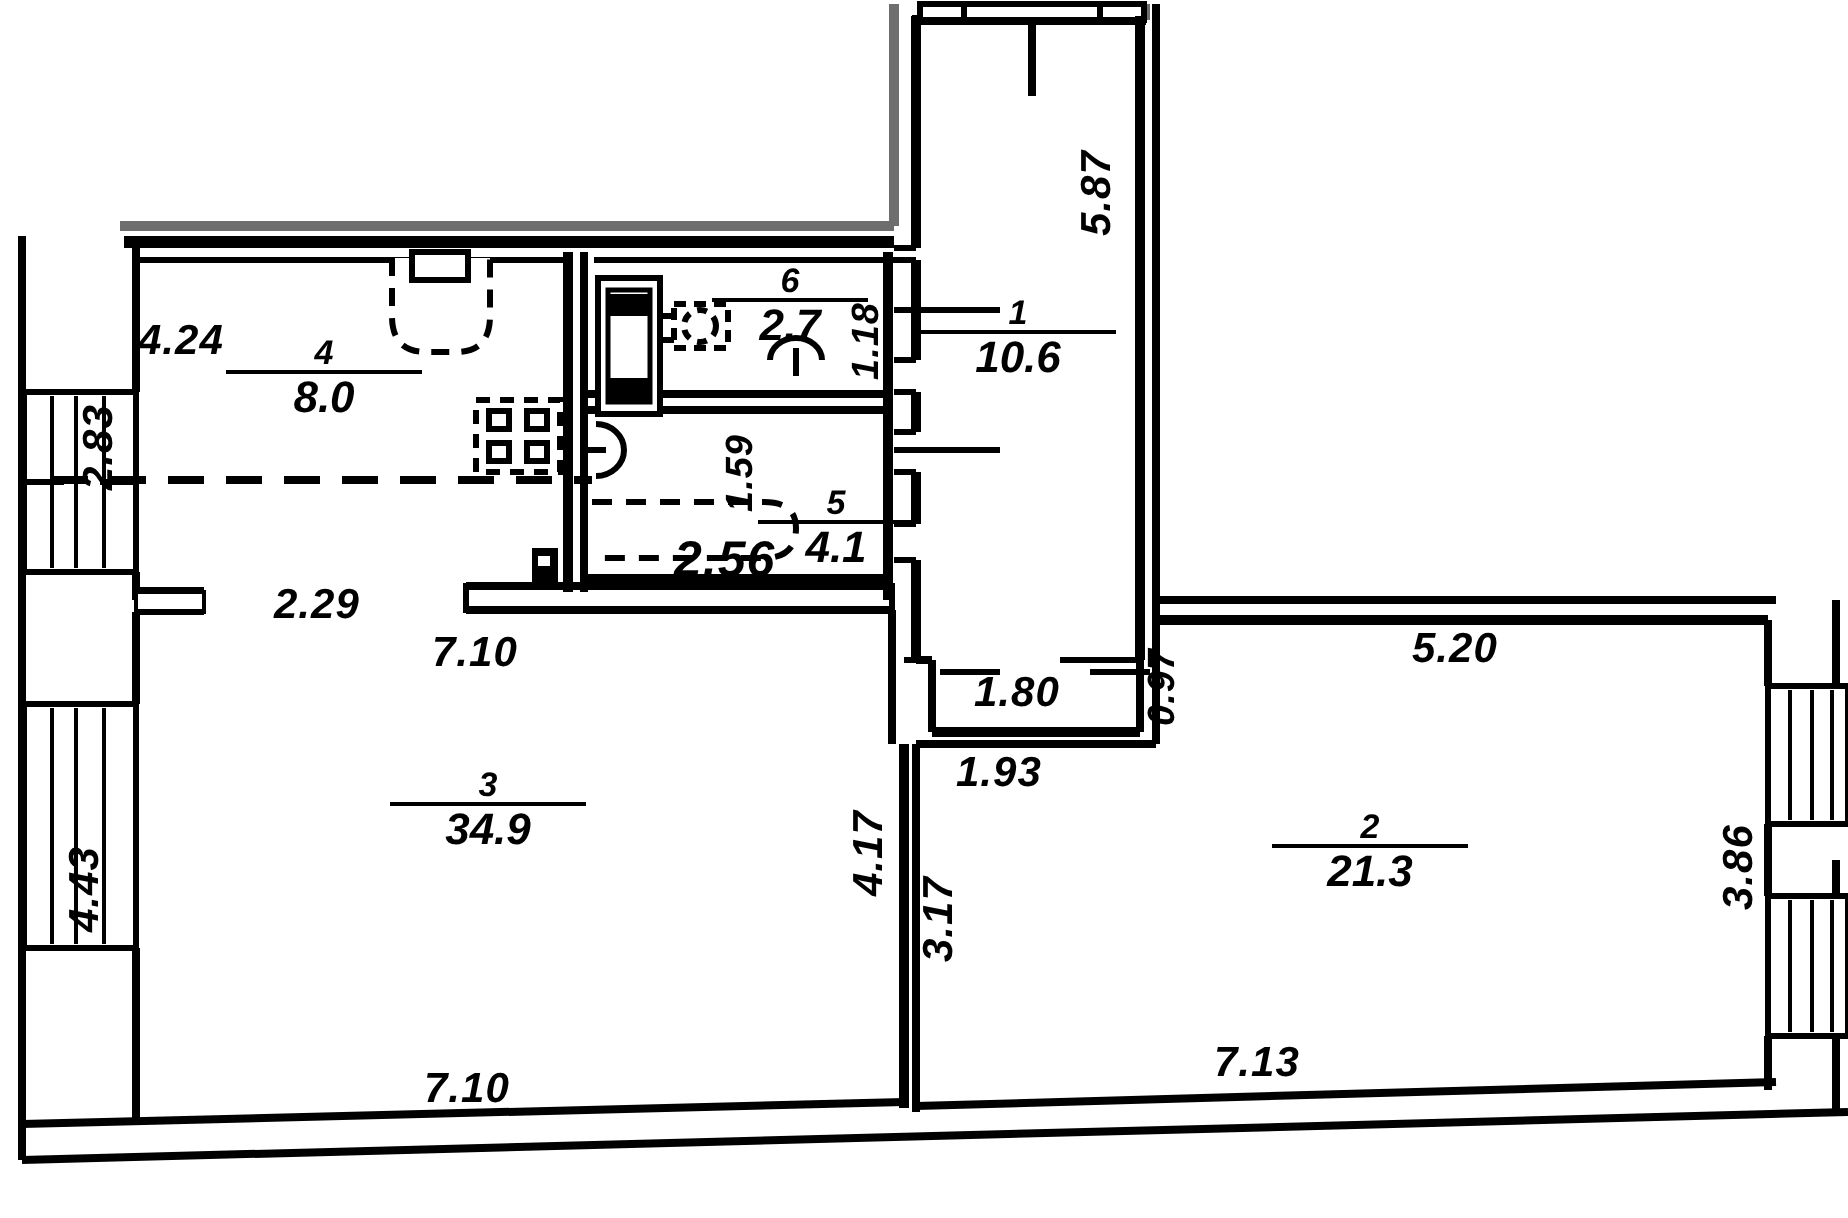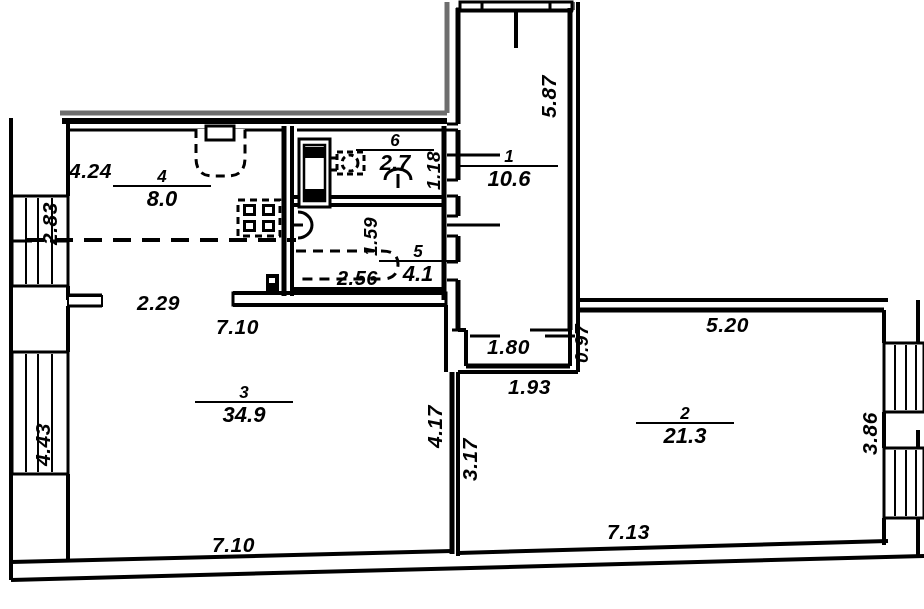--- a/index.html
+++ b/index.html
@@ -265,24 +265,24 @@
     <span class="area">2.7</span>
   </div>
 
   <div class="dim" style="left:69px; top:131px;margin-top:29px;">4.24</div>
   <div class="dim vert" style="left:39px; top:245px; transform:rotate(-90deg);">2.83</div>
   <div class="dim" style="left:137px; top:292px;">2.29</div>
   <div class="dim" style="left:216px; top:316px;">7.10</div>
   <div class="dim vert" style="left:538px; top:118px; transform:rotate(-90deg);">5.87</div>
   <div class="dim vert" style="left:424px; top:190px; transform:rotate(-90deg); font-size:19px;">1.18</div>
   <div class="dim vert" style="left:361px; top:256px; transform:rotate(-90deg); font-size:19px;">1.59</div>
-  <div class="dim" style="left:337px; top:268px; font-size:20px;text-align:right;">2.56</div>
+  <div class="dim" style="left:337px; top:268px; font-size:25px;text-align:right;">2.56</div>
   <div class="dim" style="left:487px; top:336px;">1.80</div>
   <div class="dim vert" style="left:572px; top:363px; transform:rotate(-90deg); font-size:19px;">0.97</div>
-  <div class="dim" style="left:508px; top:376px;">1.93</div>
+  <div class="dim" style="left:478px; top:376px;">1.93</div>
   <div class="dim" style="left:706px; top:314px;">5.20</div>
   <div class="dim vert" style="left:859px; top:455px; transform:rotate(-90deg);">3.86</div>
   <div class="dim vert" style="left:32px; top:466px; transform:rotate(-90deg);">4.43</div>
   <div class="dim vert" style="left:424px; top:448px; transform:rotate(-90deg);">4.17</div>
   <div class="dim vert" style="left:459px; top:481px; transform:rotate(-90deg);">3.17</div>
   <div class="dim" style="left:212px; top:534px;">7.10</div>
   <div class="dim" style="left:607px; top:521px;">7.13</div>
 
 </div>
 

